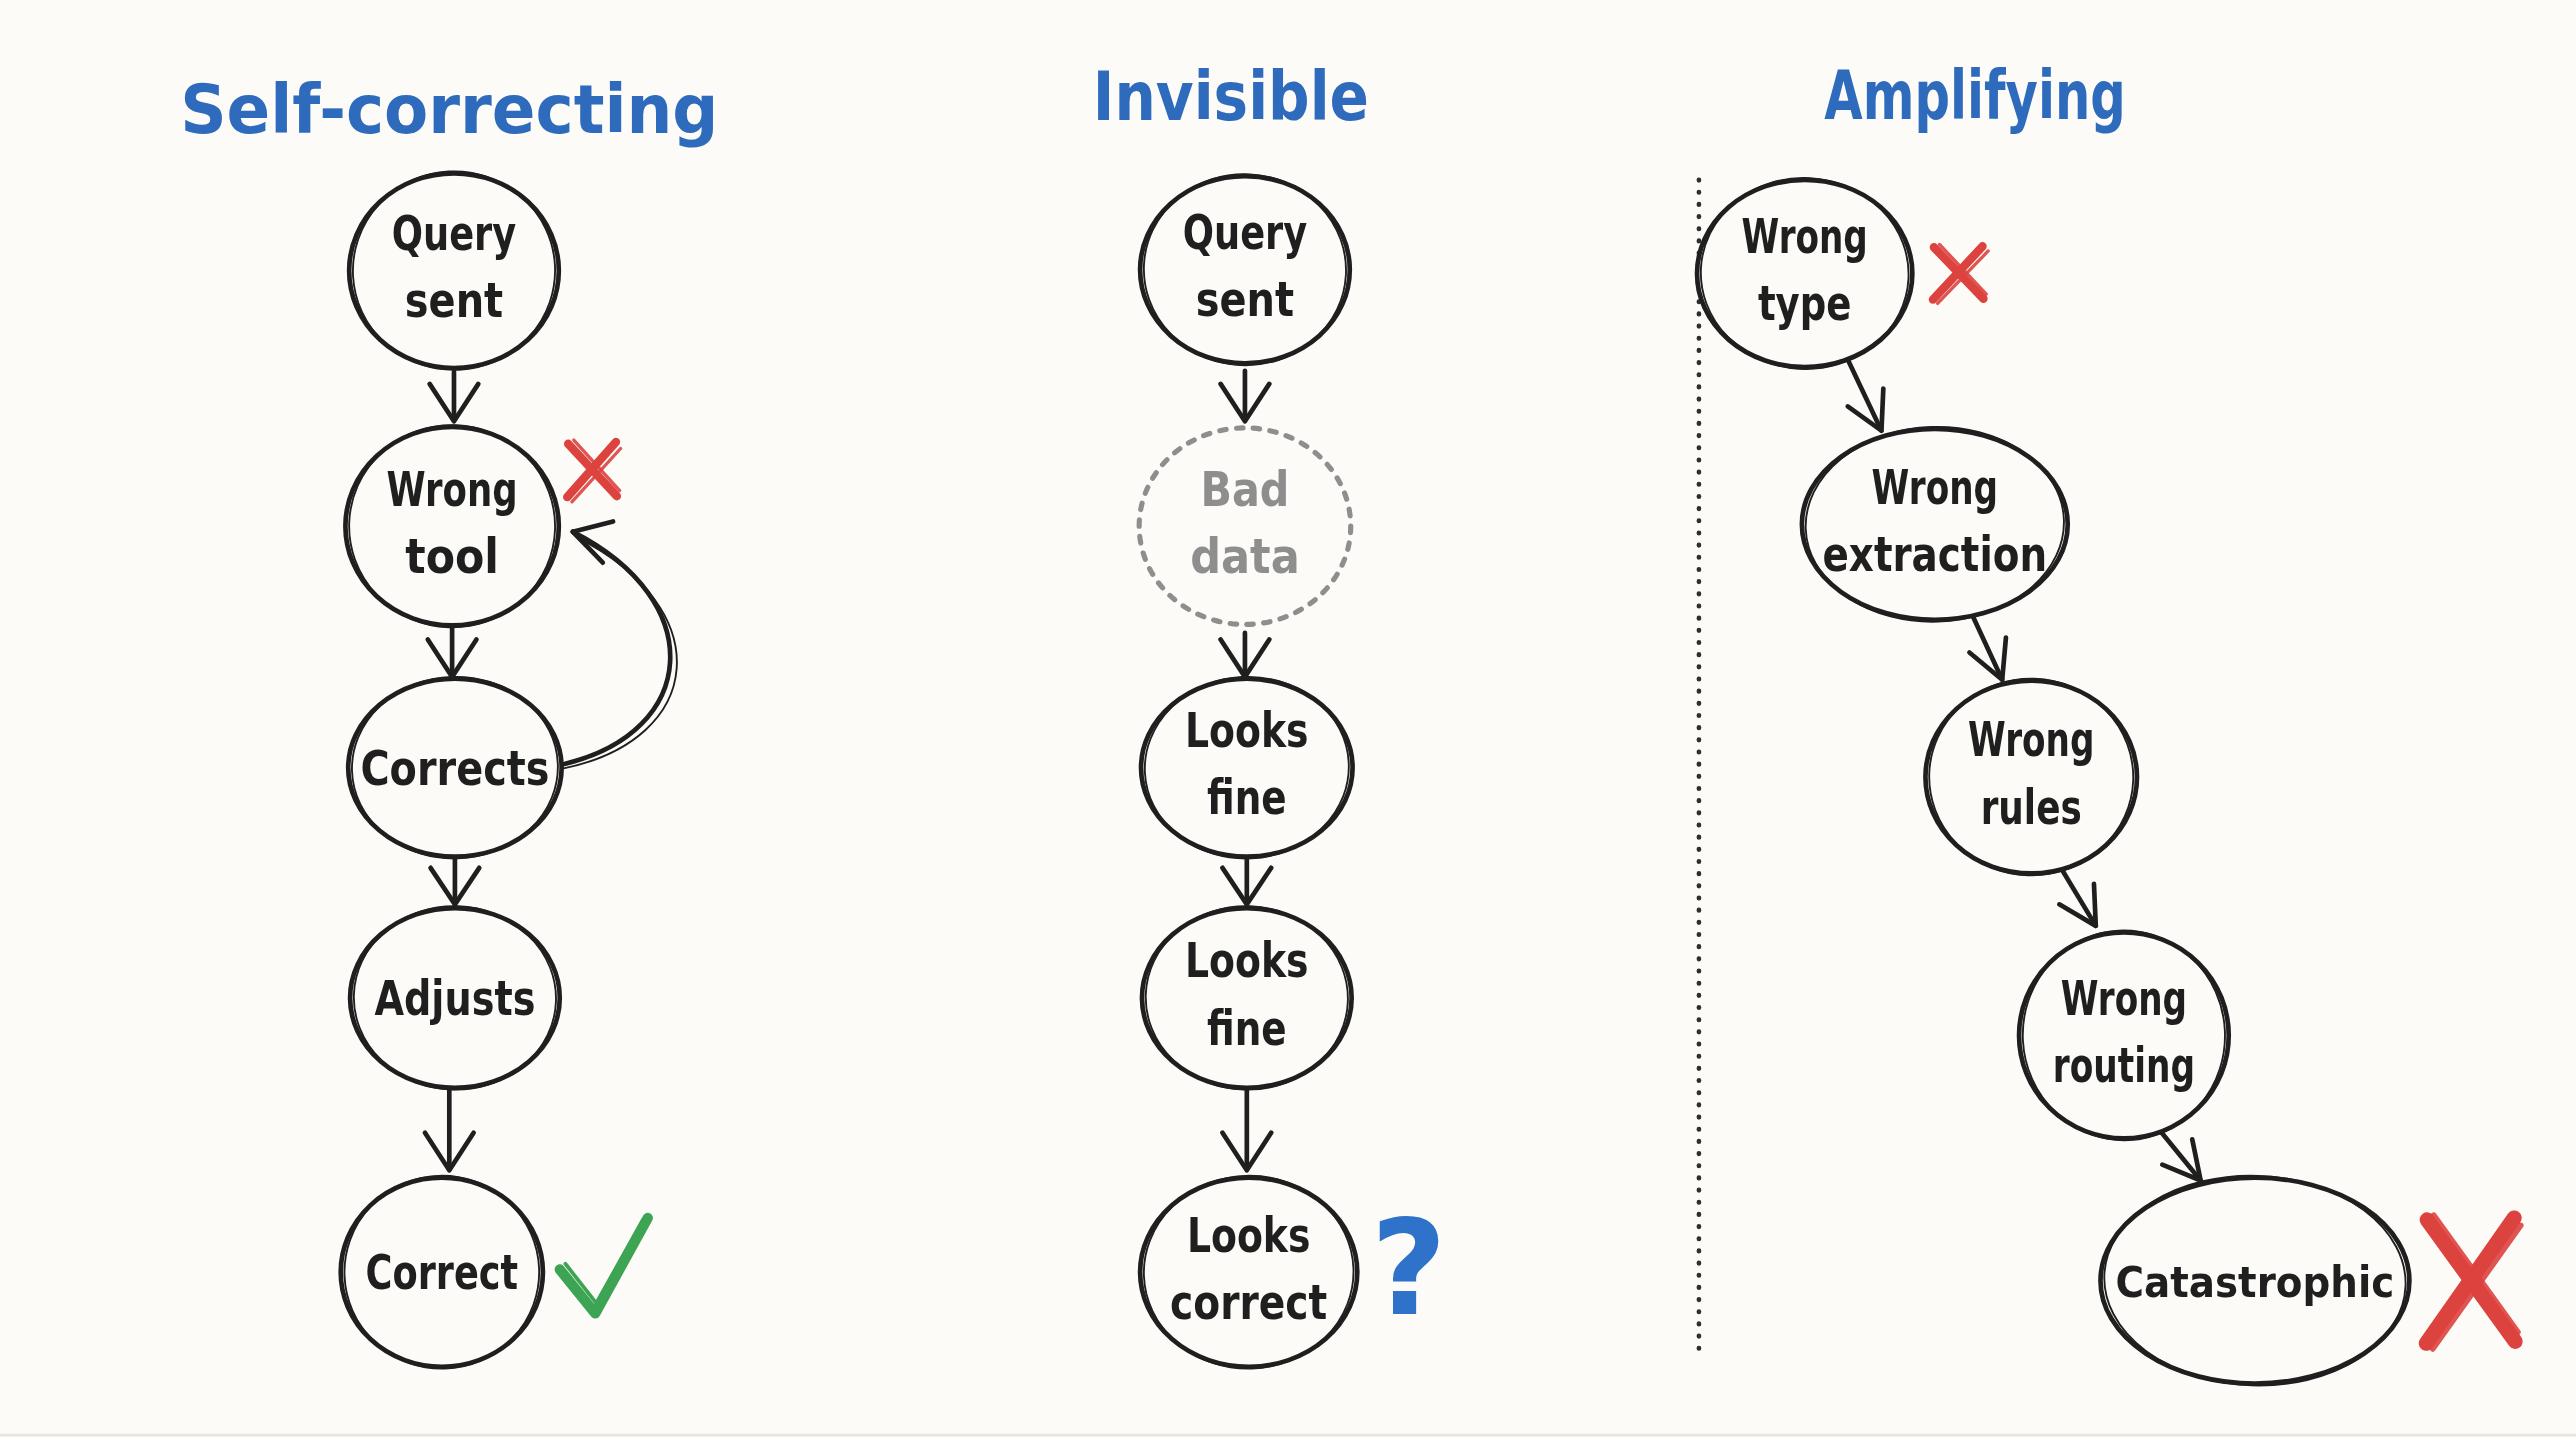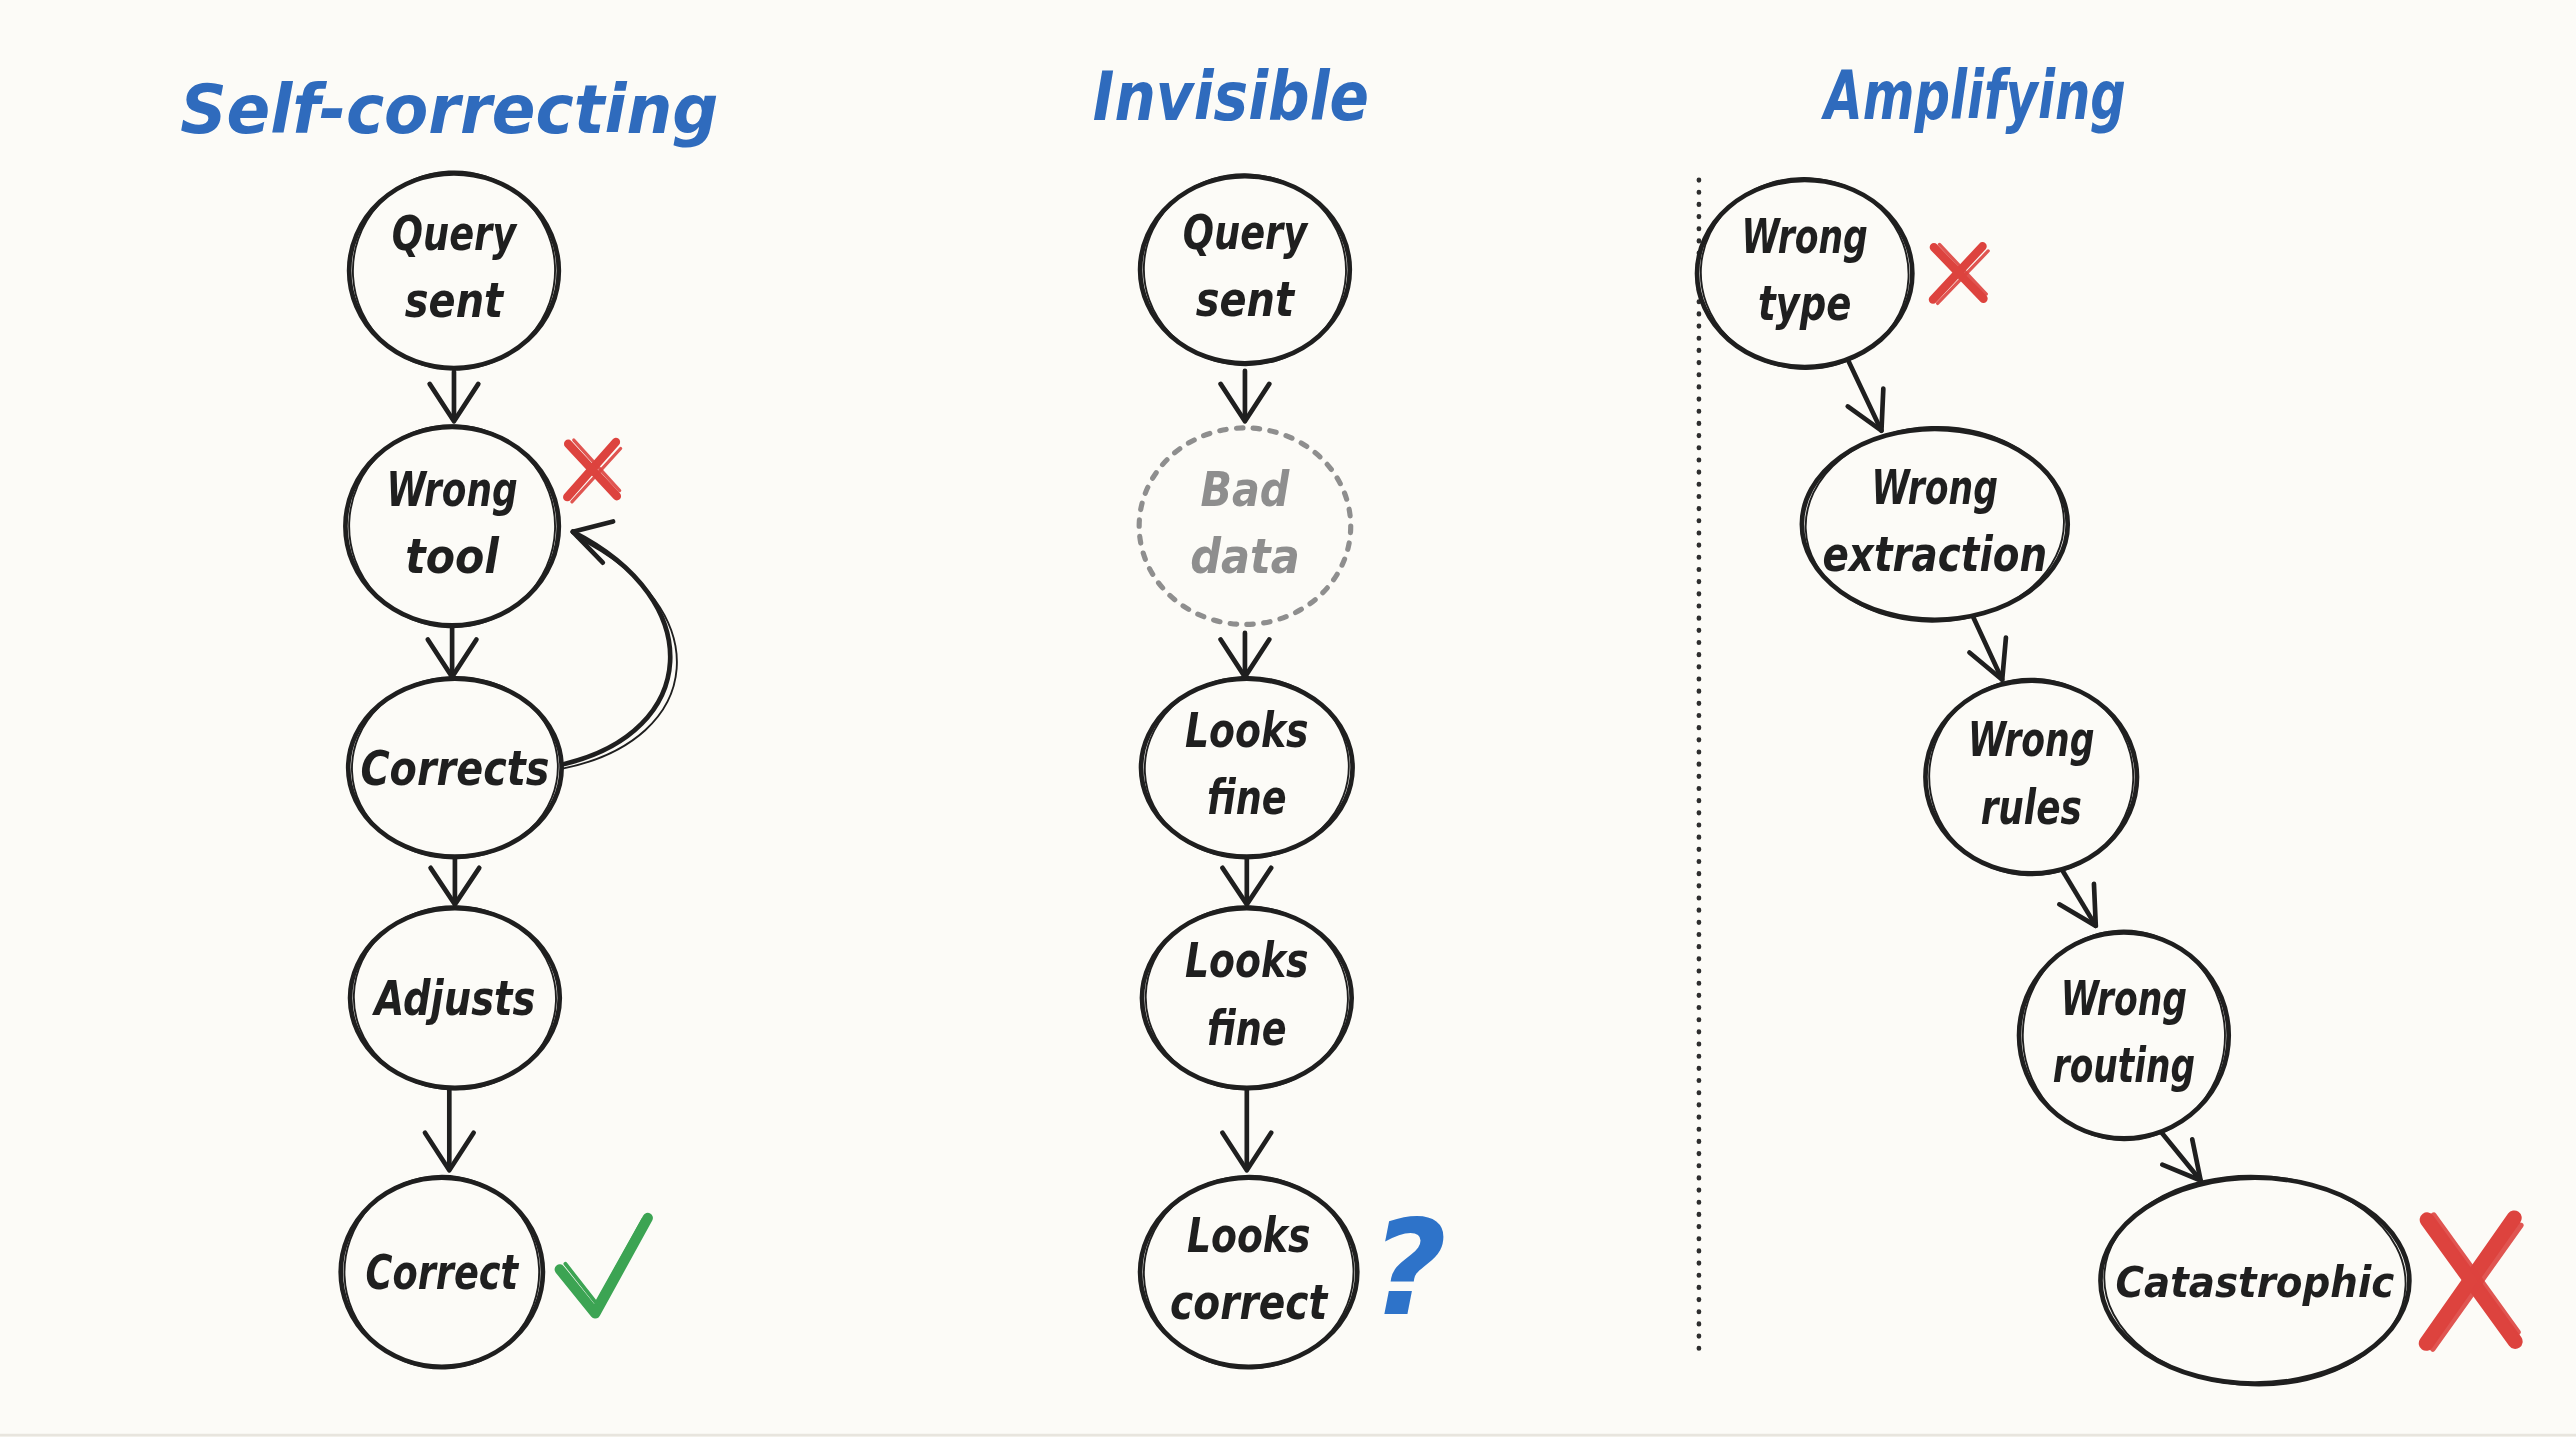--- a/index.html
+++ b/index.html
@@ -3,21 +3,20 @@
 <meta charset="utf-8">
 <style>
   html, body { margin: 0; padding: 0; }
   body { background: #fcfbf7; }
   .stage {
     position: relative;
     width: 2576px;
     height: 1438px;
     background: #fcfbf7;
     overflow: hidden;
-    font-style: italic;
   }
   svg { display: block; }
   text {
     font-family: "DejaVu Sans", sans-serif;
     text-anchor: middle;
   }
   .col-title {
     font-size: 72px;
     font-weight: 700;
     fill: #2f6bbd;

